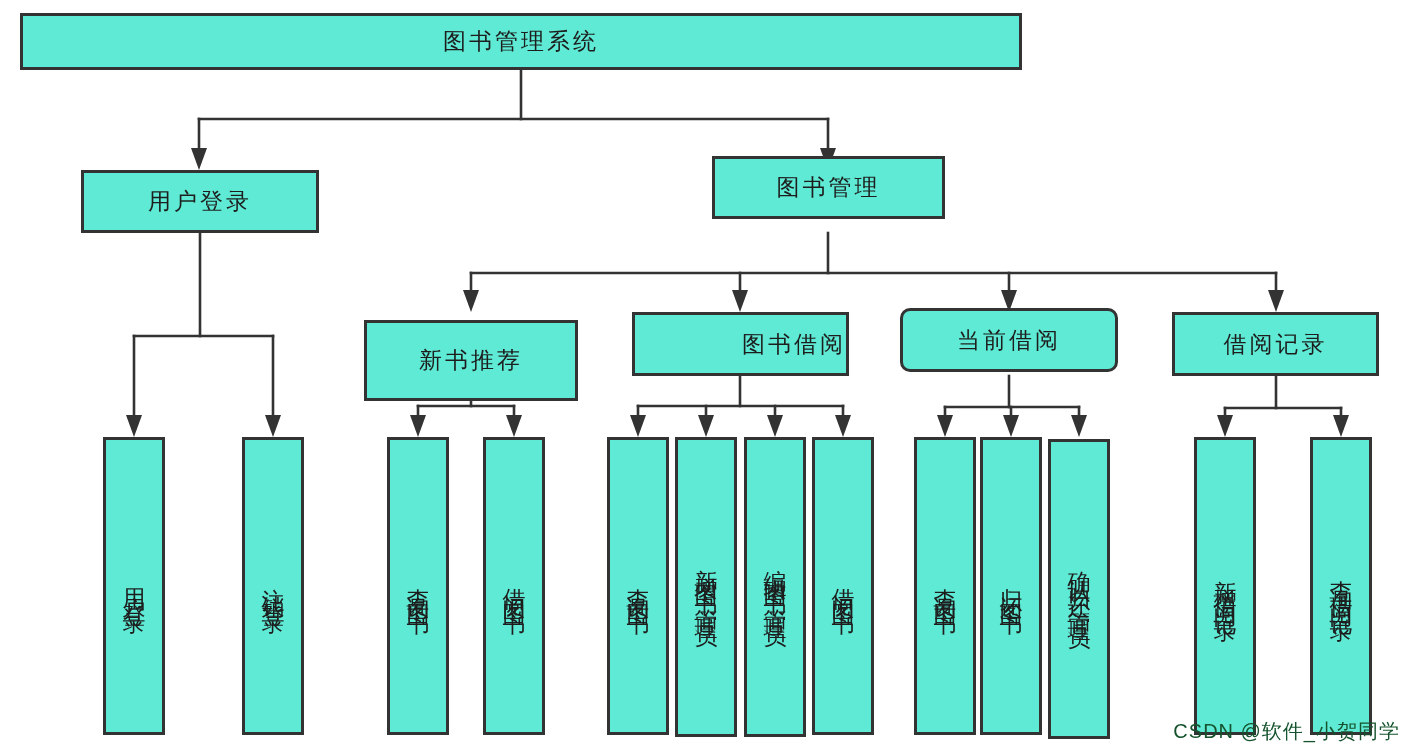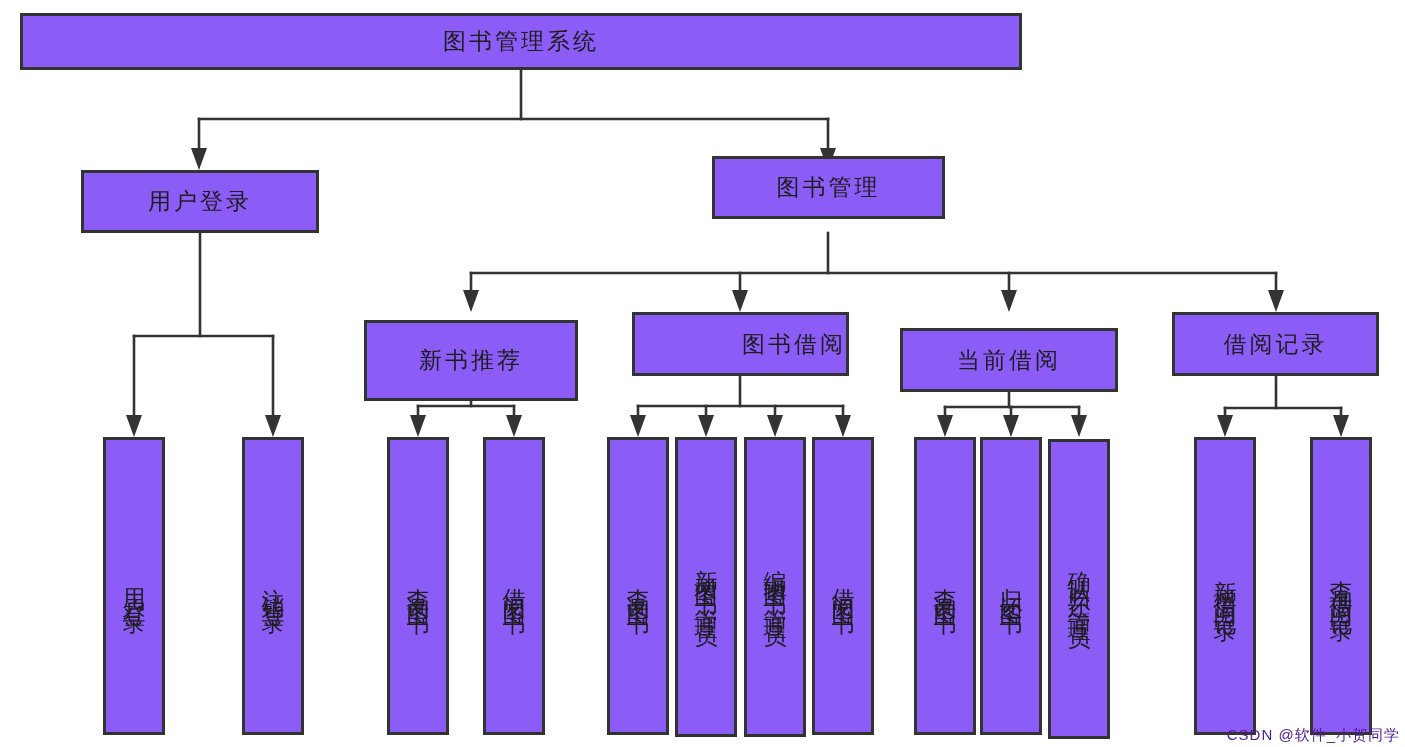--- a/index.html
+++ b/index.html
@@ -18,21 +18,21 @@
   .connectors {
     position: absolute;
     left: 0;
     top: 0;
     z-index: 1;
   }
   .box {
     position: absolute;
     box-sizing: border-box;
     border: 3px solid #333333;
-    background: #8b5cf6;
+    background: #5eead4;
     display: flex;
     align-items: center;
     justify-content: center;
     z-index: 2;
     color: #1d1d1d;
   }
   .box .lbl {
     font-size: 23px;
     letter-spacing: 3px;
     white-space: nowrap;
@@ -43,23 +43,23 @@
     text-orientation: mixed;
     font-size: 23px;
     letter-spacing: 8px;
     line-height: 1;
     white-space: normal;
   }
   .watermark {
     position: absolute;
     right: 5px;
     bottom: 2px;
-    font-size: 15px;
+    font-size: 20px;
     letter-spacing: 1px;
-    color: #4c1d95;
+    color: #14532d;
     z-index: 3;
     white-space: nowrap;
   }
 </style>
 </head>
 <body>
 
 <div class="stage">
 
   <svg class="connectors" width="1405" height="747" viewBox="0 0 1405 747">
@@ -138,21 +138,21 @@
   <div class="box" style="left:712px; top:156px; width:233px; height:63px;">
     <span class="lbl">图书管理</span>
   </div>
 
   <div class="box" style="left:364px; top:320px; width:214px; height:81px;">
     <span class="lbl">新书推荐</span>
   </div>
   <div class="box" style="left:632px; top:312px; width:217px; height:64px;justify-content:flex-end;">
     <span class="lbl">图书借阅</span>
   </div>
-  <div class="box" style="left:900px; top:328px; width:218px; height:64px;">
+  <div class="box" style="left:900px; top:308px; width:218px; height:64px;border-radius:10px;">
     <span class="lbl">当前借阅</span>
   </div>
   <div class="box" style="left:1172px; top:312px; width:207px; height:64px;">
     <span class="lbl">借阅记录</span>
   </div>
 
   <div class="box leaf" style="left:103px; top:437px; width:62px; height:298px;">
     <span class="lbl">用户登录</span>
   </div>
   <div class="box leaf" style="left:242px; top:437px; width:62px; height:298px;">

